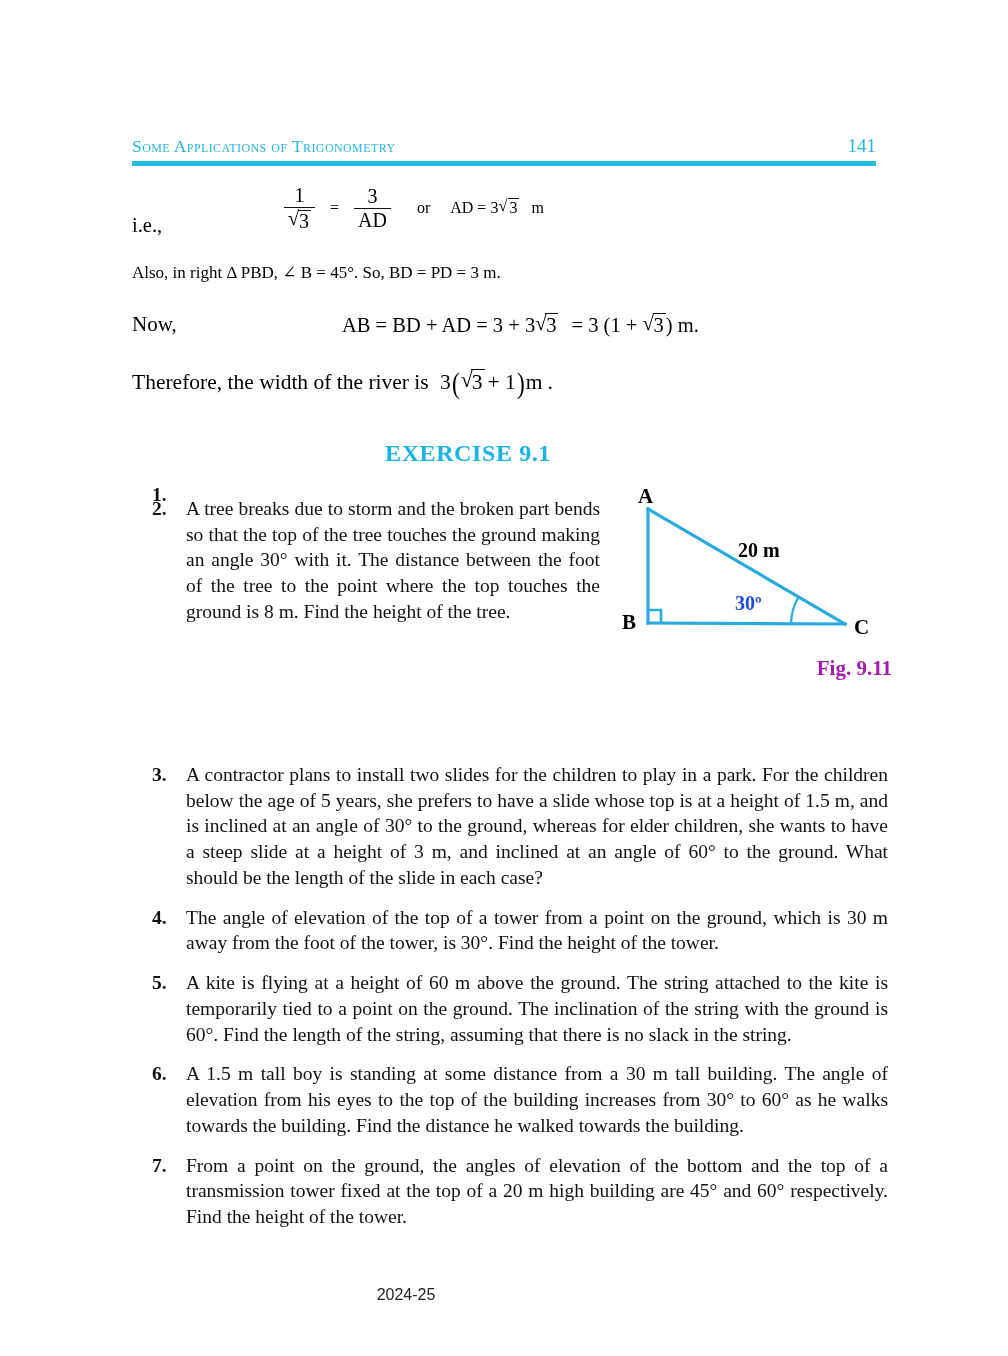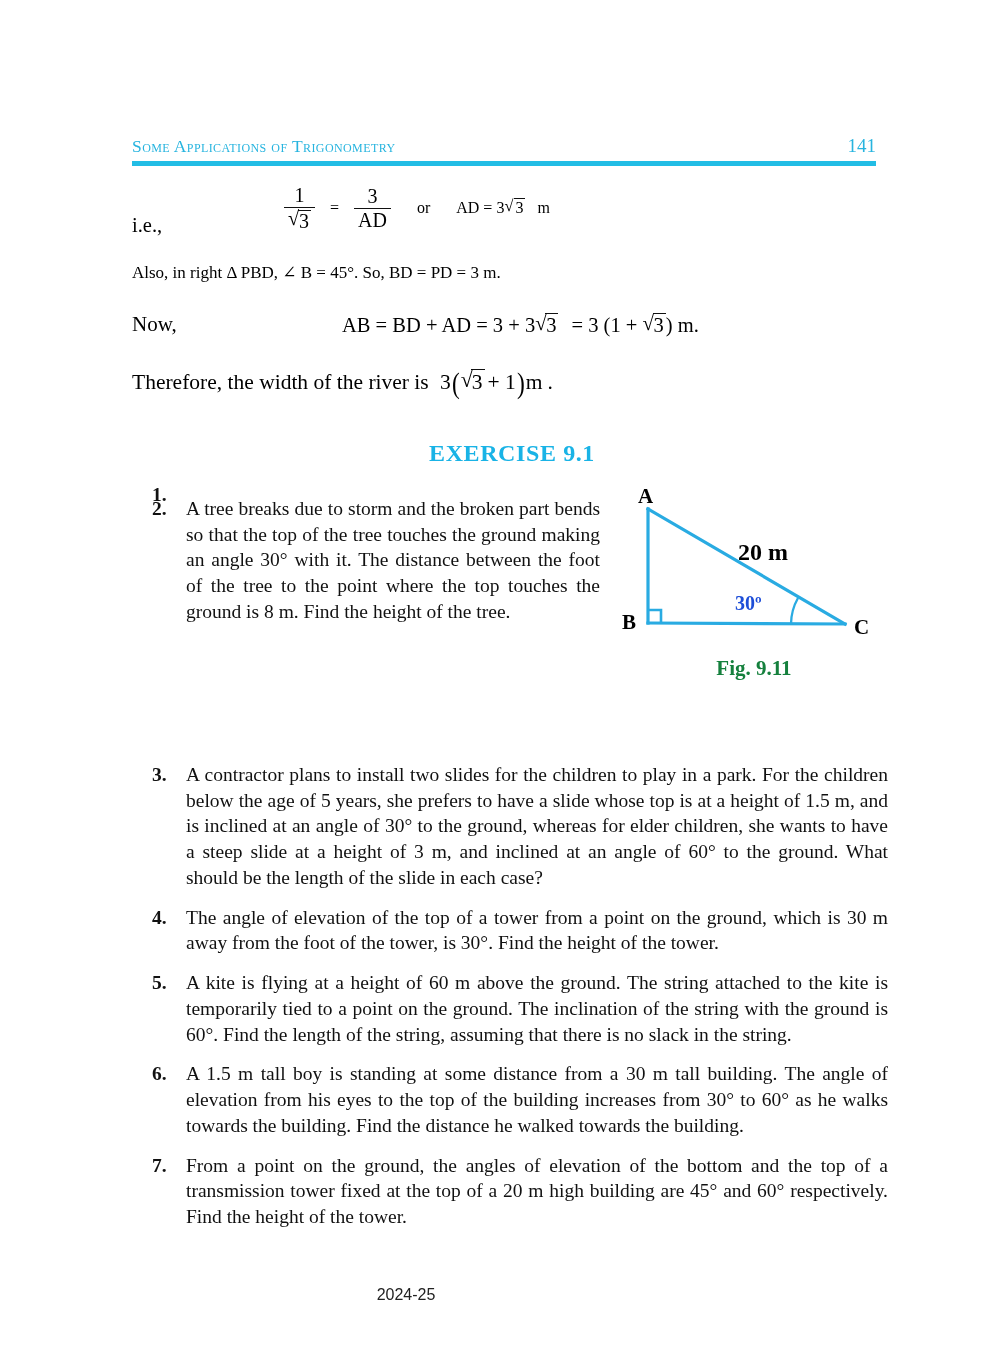--- a/index.html
+++ b/index.html
@@ -164,45 +164,44 @@
   .exercise-heading {
     position: absolute;
     left: 0;
     top: 440px;
     width: 936px;
     text-align: center;
     font-size: 24px;
     font-weight: bold;
     color: #19b3e6;
     letter-spacing: 0.6px;
-    padding-left: 44px;
   }
 
   
   .figure {
     position: absolute;
     left: 616px;
     top: 482px;
     width: 276px;
     height: 210px;
   }
   .figure svg {
     position: absolute;
     left: 0;
     top: 0;
   }
   .fig-caption {
     position: absolute;
     left: 0;
     top: 174px;
     width: 276px;
-    text-align: center;
+    text-align: right;
     font-size: 21px;
     font-weight: bold;
-    color: #15803d;
+    color: #a21caf;
   }
 
   
   .q-narrow-wrap {
     position: absolute;
     left: 152px;
     top: 482px;
     width: 448px;
   }
   .q-wide-wrap {
@@ -262,21 +261,21 @@
       <span class="frac">
         <span class="num">1</span>
         <span class="den"><span class="sqrt"><span class="rsign">√</span><span class="radicand">3</span></span></span>
       </span>
       <span class="op">=</span>
       <span class="frac">
         <span class="num">3</span>
         <span class="den">AD</span>
       </span>
       <span style="margin-left:20px">or</span>
-      <span style="margin-left:22px">AD  =  3</span><span class="sqrt"><span class="rsign">√</span><span class="radicand">3</span></span>
+      <span style="margin-left:16px">AD  =  3</span><span class="sqrt"><span class="rsign">√</span><span class="radicand">3</span></span>
       <span style="margin-left:8px">m</span>
     </div>
 
     <div class="line-also">Also, in right Δ PBD, ∠ B = 45°. So, BD = PD = 3 m.</div>
 
     <div class="line-now-label">Now,</div>
 
     <div class="line-now-eq">
       <span>AB  =  BD + AD = 3 + 3</span><span class="sqrt"><span class="rsign">√</span><span class="radicand">3</span></span>
       <span style="margin-left:8px">= 3 (1 +</span>
@@ -299,21 +298,21 @@
       <path d="M 32 141 L 229 142" stroke="#29abe2" stroke-width="3.2" fill="none" stroke-linecap="square"></path>
       <path d="M 32 27 L 229 142" stroke="#29abe2" stroke-width="3.2" fill="none" stroke-linecap="square"></path>
 
       <path d="M 32 128 L 45 128 L 45 141" stroke="#29abe2" stroke-width="2.6" fill="none"></path>
 
       <path d="M 175 142 A 54 54 0 0 1 182 116" stroke="#29abe2" stroke-width="2.3" fill="none"></path>
     </svg>
     <div style="position:absolute;left:22px;top:2px;font-size:21px;font-weight:bold;color:#000;">A</div>
     <div style="position:absolute;left:6px;top:128px;font-size:21px;font-weight:bold;color:#000;">B</div>
     <div style="position:absolute;left:238px;top:133px;font-size:21px;font-weight:bold;color:#000;">C</div>
-    <div style="position:absolute;left:122px;top:57px;font-size:24px;font-weight:bold;color:#000;">20 m</div>
+    <div style="position:absolute;left:122px;top:57px;font-size:20px;font-weight:bold;color:#000;">20 m</div>
     <div style="position:absolute;left:119px;top:110px;font-size:20px;font-weight:bold;color:#1d4ed8;">30º</div>
     <div class="fig-caption">Fig. 9.11</div>
   </div>
 
   <div class="q-narrow-wrap q-narrow">
     <div class="q-item">
       <span class="q-num">1.</span>
     </div>
     <div class="q-item">
       <span class="q-num">2.</span>

